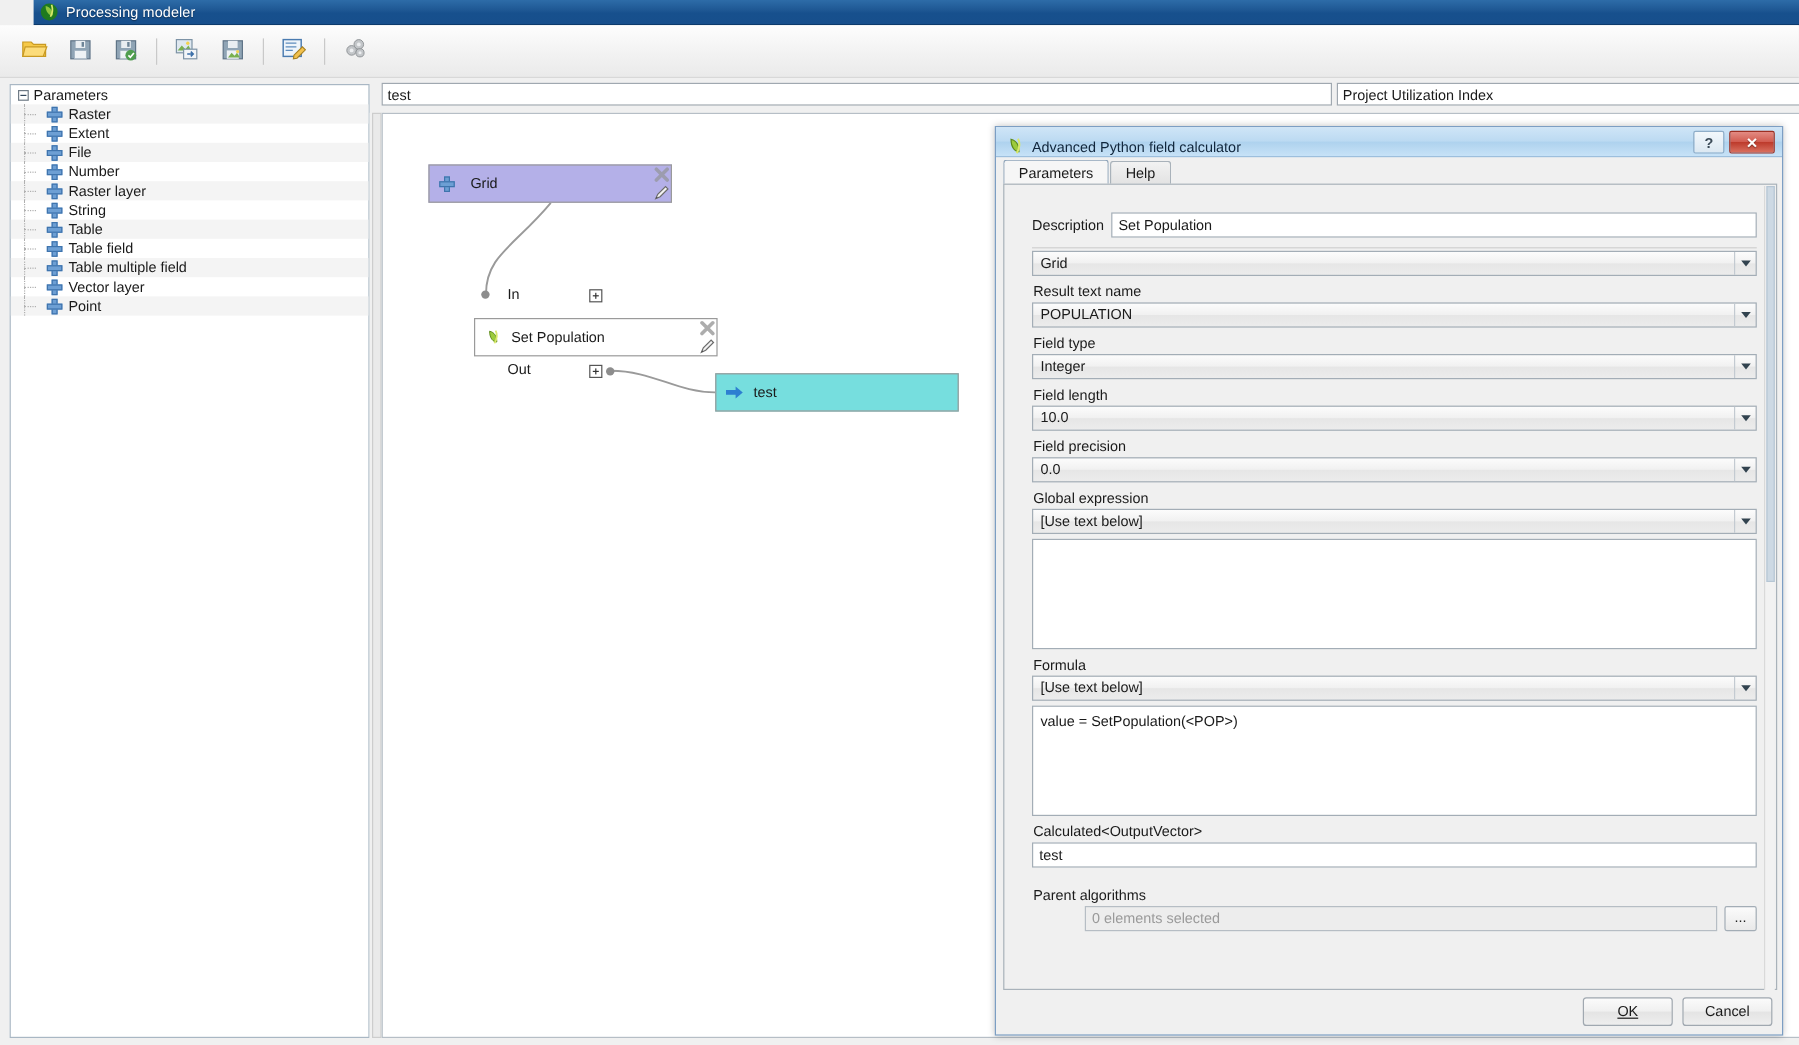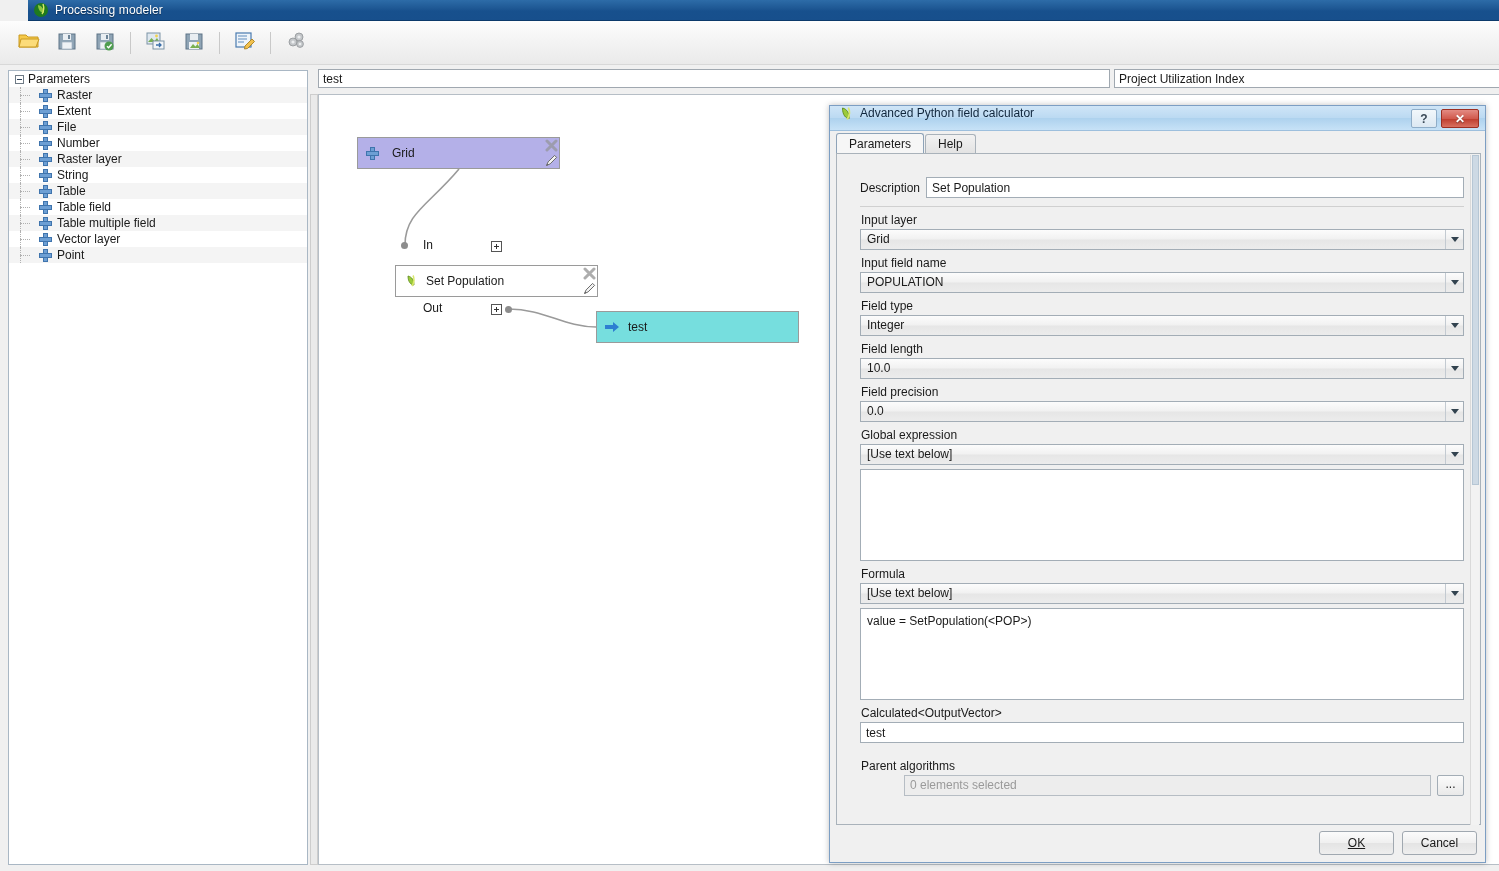--- a/index.html
+++ b/index.html
@@ -159,21 +159,21 @@
   #dialog {
     position: absolute; left: 829px; top: 105px; width: 657px; height: 758px;
     background: #f0f0f0;
     border: 1px solid #7c9ec3;
     box-shadow: 0 0 6px rgba(0,0,0,.25);
   }
   #dlg-titlebar {
     height: 25px; width: 100%;
     background: linear-gradient(to bottom, #cfe5f7 0%, #bcdaf2 48%, #aed2ee 52%, #c7e2f7 100%);
     border-bottom: 1px solid #9dbfdd;
-    display: flex; align-items: flex-start; position: relative;
+    display: flex; align-items: flex-end; position: relative;
   }
   #dlg-titlebar .dlg-icon { width: 16px; height: 16px; margin: 0 6px 0 8px; position: relative; }
   #dlg-titlebar .dlg-title { font-size: 12px; color: #10263c; }
   .dlg-btn {
     position: absolute; top: 3px; height: 19px; border-radius: 2px;
     display: flex; align-items: center; justify-content: center;
     font-size: 12px; font-weight: bold;
   }
   #dlg-help-btn {
     right: 48px; width: 26px;
@@ -561,30 +561,29 @@
     <div class="form">
 
       
       <div class="row-desc">
         <span class="lbl">Description</span>
         <input class="txt" type="text" style="flex: 1 1 auto;" value="Set Population">
       </div>
       <div class="hrule"></div>
 
       
-      <div class="field-label">Input layer</div>
       <div class="combo">
         <span>Grid</span>
         <span class="arrow-btn">
             <span class="caret-down"></span>
           </span>
       </div>
 
       
-      <div class="field-label">Input field name</div>
+      <div class="field-label">Result text name</div>
       <div class="combo">
         <span>POPULATION</span>
         <span class="arrow-btn">
             <span class="caret-down"></span>
           </span>
       </div>
 
       
       <div class="field-label">Field type</div>
       <div class="combo">

